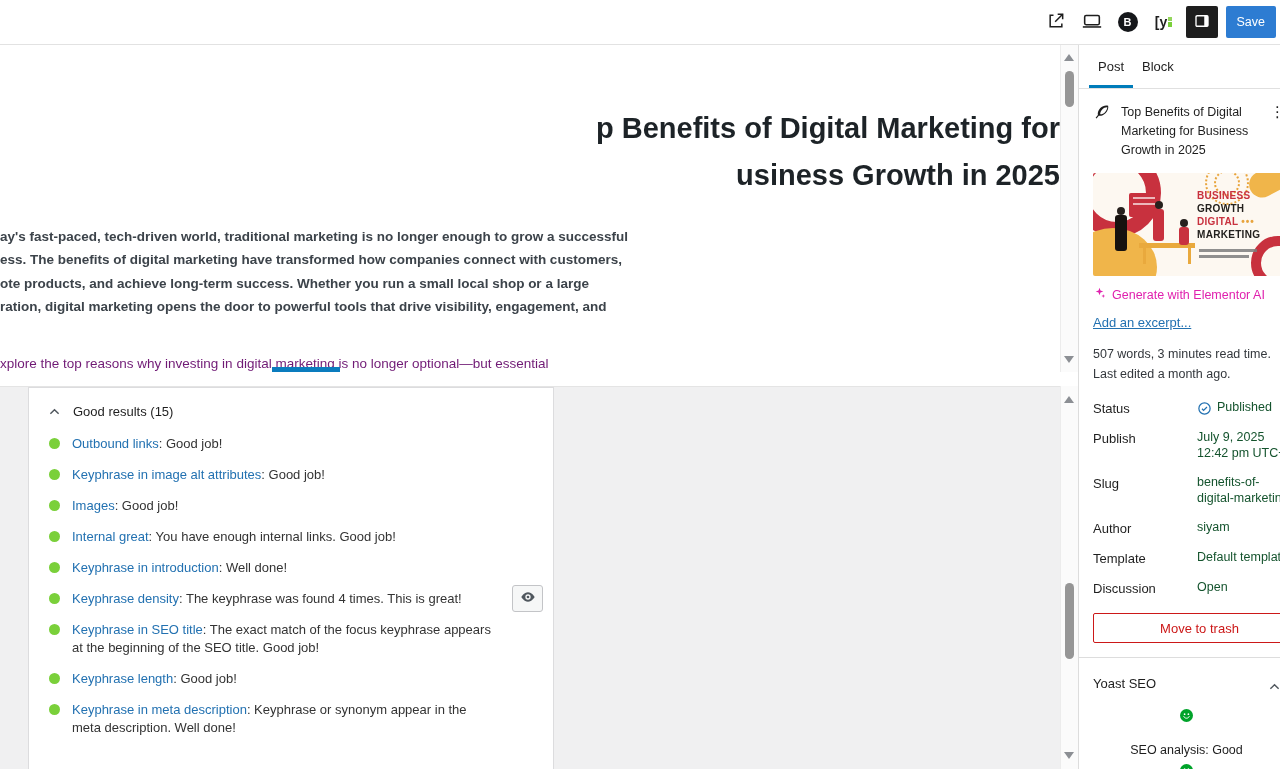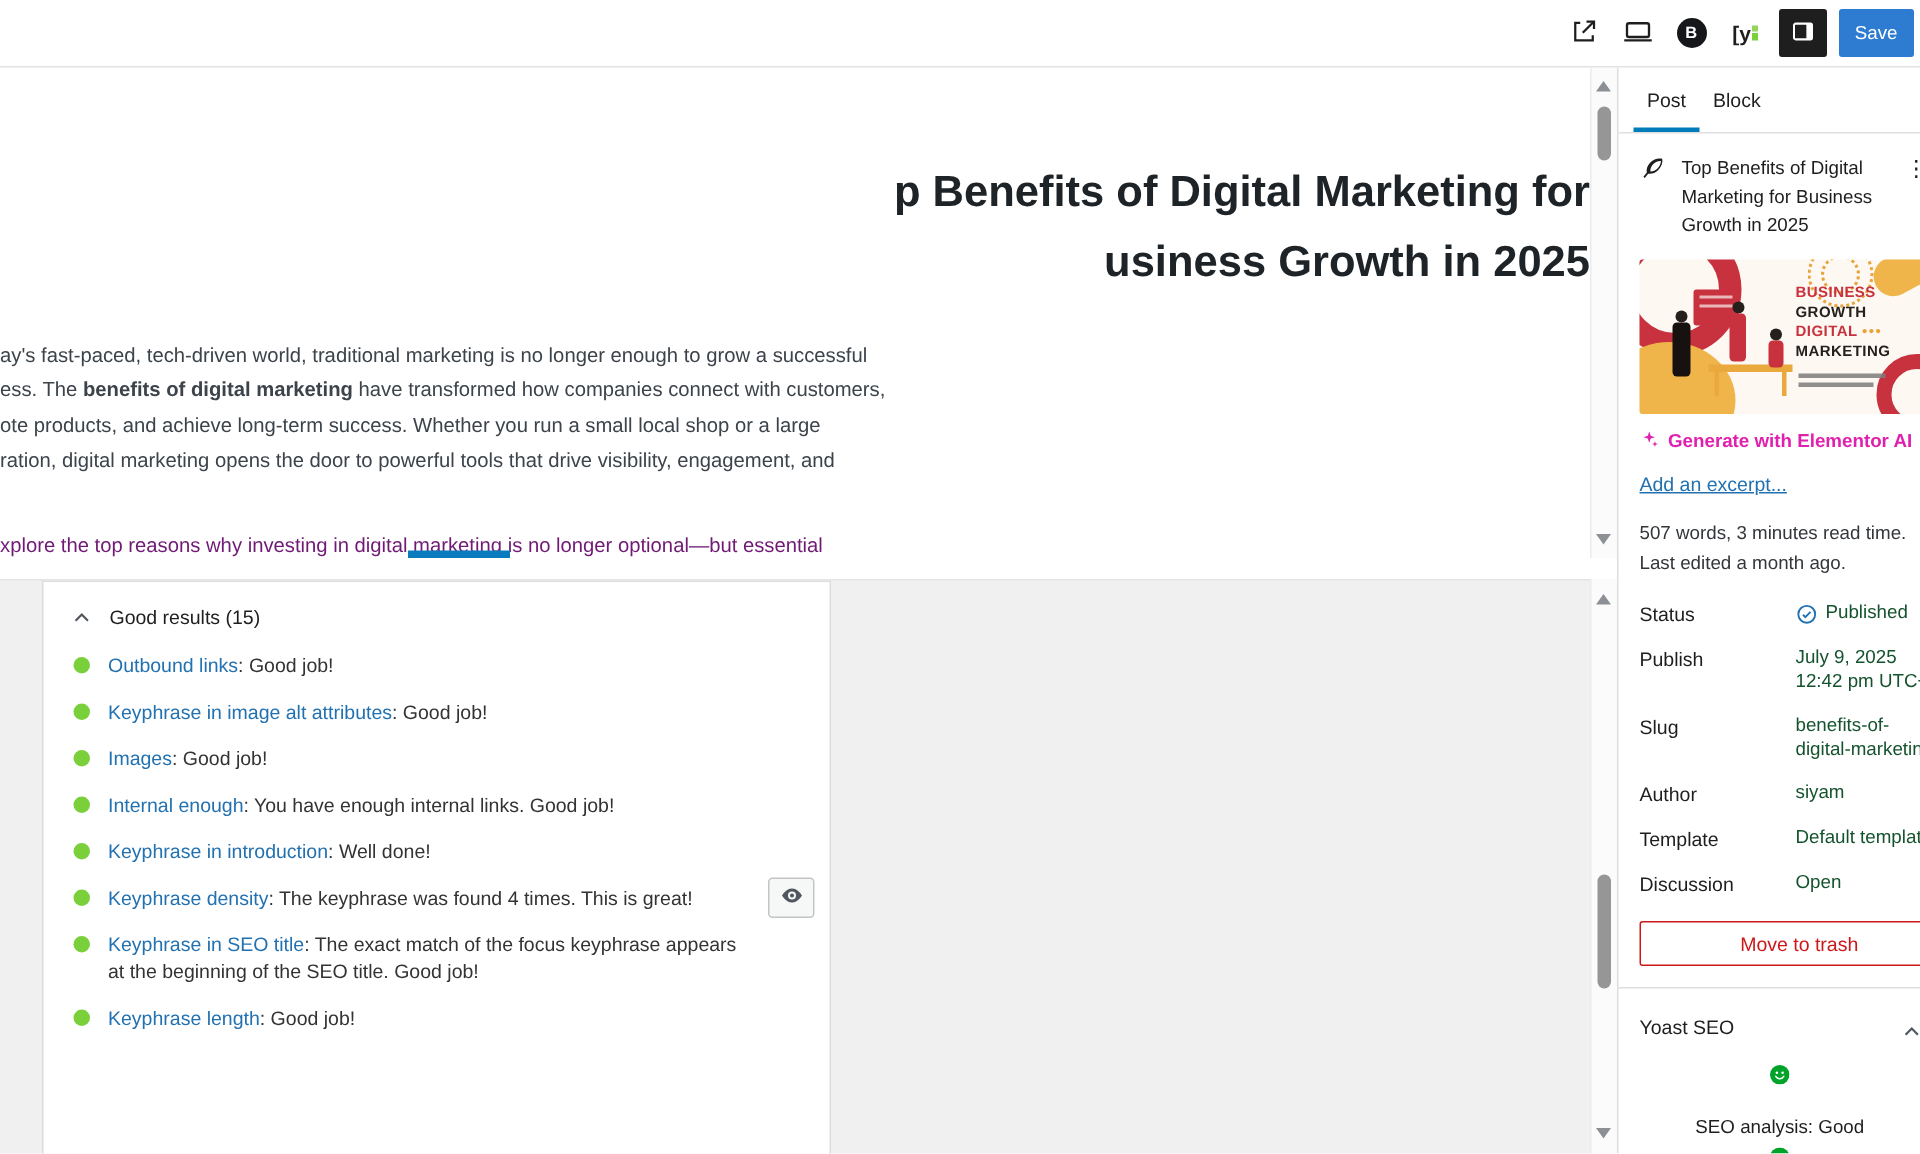--- a/index.html
+++ b/index.html
@@ -26,21 +26,21 @@
   .ybars i{display:block;width:4px;height:5px;background:#7ad03a;}
   .ybars i.g1{background:#94d65c;height:4px;}
   .toggle-btn{width:32px;height:32px;background:#1e1e1e;border:none;border-radius:2px;
               display:flex;align-items:center;justify-content:center;}
   .save-btn{height:32px;padding:0 11px;background:#2d7cd2;color:#fff;border:none;border-radius:2px;
             font-size:12.5px;}
 
   
   .editor{position:absolute;left:0;top:45px;width:1060px;height:327px;background:#fff;overflow:hidden;}
   .post-title{margin:60px 0 0 0;font-size:29px;font-weight:700;color:#1d2327;line-height:47px;white-space:nowrap;text-align:right;}
-  .post-para{margin-top:26px;font-size:13.5px;line-height:23.3px;color:#3c434a;}
+  .post-para{margin-top:26px;font-size:13.5px;line-height:23.3px;color:#3c434a;font-weight:bold;}
   .para-line{white-space:nowrap;}
   .clip-line{position:absolute;left:0;top:311px;font-size:13.5px;color:#701a75;white-space:nowrap;}
   .blue-bar{position:absolute;left:272px;top:322px;width:68px;height:5px;background:#0a7cbe;}
 
   
   .vscroll{position:absolute;width:17px;background:#fbfbfb;border-left:1px solid #ececec;}
   .sb1{left:1060px;top:45px;height:327px;}
   .sb2{left:1060px;top:386px;height:383px;}
   .tri-up{position:absolute;left:3px;width:0;height:0;border-left:5px solid transparent;
           border-right:5px solid transparent;border-bottom:7px solid #8c8f94;}
@@ -93,22 +93,22 @@
                   border-radius:50%;background:#26201d;}
   .person .pb{position:absolute;top:8px;left:0;right:0;bottom:0;border-radius:3px;}
   .p1{left:22px;top:34px;width:12px;height:44px;} .p1 .pb{background:#17120f;}
   .p2{left:60px;top:28px;width:11px;height:40px;} .p2 .pb{background:#c8313e;}
   .p3{left:86px;top:46px;width:10px;height:26px;} .p3 .pb{background:#c8313e;}
   .fi-words{position:absolute;left:104px;top:16px;font-weight:700;font-size:10px;line-height:13px;letter-spacing:.3px;}
   .fi-red{color:#c8313e;} .fi-dark{color:#23201d;} .fi-dots{color:#e8a43c;letter-spacing:1px;}
   .cap{position:absolute;height:3px;background:#7c7c7c;opacity:.85;}
   .cap1{left:106px;top:76px;width:58px;} .cap2{left:106px;top:82px;width:50px;}
 
-  .ai-link{margin-top:10px;display:flex;align-items:center;gap:6px;color:#e020ae;font-size:12.5px;
-           text-decoration:none;font-weight:bold;}
+  .ai-link{margin-top:10px;display:flex;align-items:flex-end;gap:6px;color:#e020ae;font-size:12.5px;
+           text-decoration:none;}
   .excerpt-link{display:inline-block;margin-top:13px;color:#2271b1;font-size:13px;text-decoration:underline;}
   .meta-info{margin-top:13px;font-size:12.5px;line-height:20px;color:#33373c;}
 
   .rows{margin-top:16px;}
   .srow{display:flex;margin-bottom:14px;}
   .rlabel{flex:0 0 104px;font-size:13px;color:#1e1e1e;padding-top:1px;}
   .rvalue{font-size:12.5px;color:#14532d;line-height:15.5px;text-decoration:none;display:block;}
   .rvalue .vline{white-space:nowrap;}
   .status-val{display:flex;align-items:center;gap:5px;}
 
@@ -205,21 +205,21 @@
           <div class="yp-item">
             <span class="yp-bullet"></span>
             <div class="yp-text"><a>Keyphrase in image alt attributes</a>: Good job!</div>
           </div>
           <div class="yp-item">
             <span class="yp-bullet"></span>
             <div class="yp-text"><a>Images</a>: Good job!</div>
           </div>
           <div class="yp-item">
             <span class="yp-bullet"></span>
-            <div class="yp-text"><a>Internal enough</a>: You have enough internal links. Good job!</div>
+            <div class="yp-text"><a>Internal great</a>: You have enough internal links. Good job!</div>
           </div>
           <div class="yp-item">
             <span class="yp-bullet"></span>
             <div class="yp-text"><a>Keyphrase in introduction</a>: Well done!</div>
           </div>
           <div class="yp-item">
             <span class="yp-bullet"></span>
             <div class="yp-text"><a>Keyphrase density</a>: The keyphrase was found 4 times. This is great!</div>
             <button class="eye-btn">
               <span><svg width="16" height="16" viewBox="0 0 24 24">
@@ -228,20 +228,24 @@
                 </svg></span>
             </button>
           </div>
           <div class="yp-item">
             <span class="yp-bullet"></span>
             <div class="yp-text"><a>Keyphrase in SEO title</a>: The exact match of the focus keyphrase appears at the beginning of the SEO title. Good job!</div>
           </div>
           <div class="yp-item">
             <span class="yp-bullet"></span>
             <div class="yp-text"><a>Keyphrase length</a>: Good job!</div>
+          </div>
+          <div class="yp-item">
+            <span class="yp-bullet"></span>
+            <div class="yp-text"><a>Keyphrase in meta description</a>: Keyphrase or synonym appear in the meta description. Well done!</div>
           </div>
         </div>
     </div>
   </div>
 </div>
 
 <div class="vscroll sb2">
   <span class="tri-up" style="top:10px"></span>
   <span class="thumb" style="top:197px;height:76px"></span>
   <span class="tri-down" style="bottom:10px"></span>

